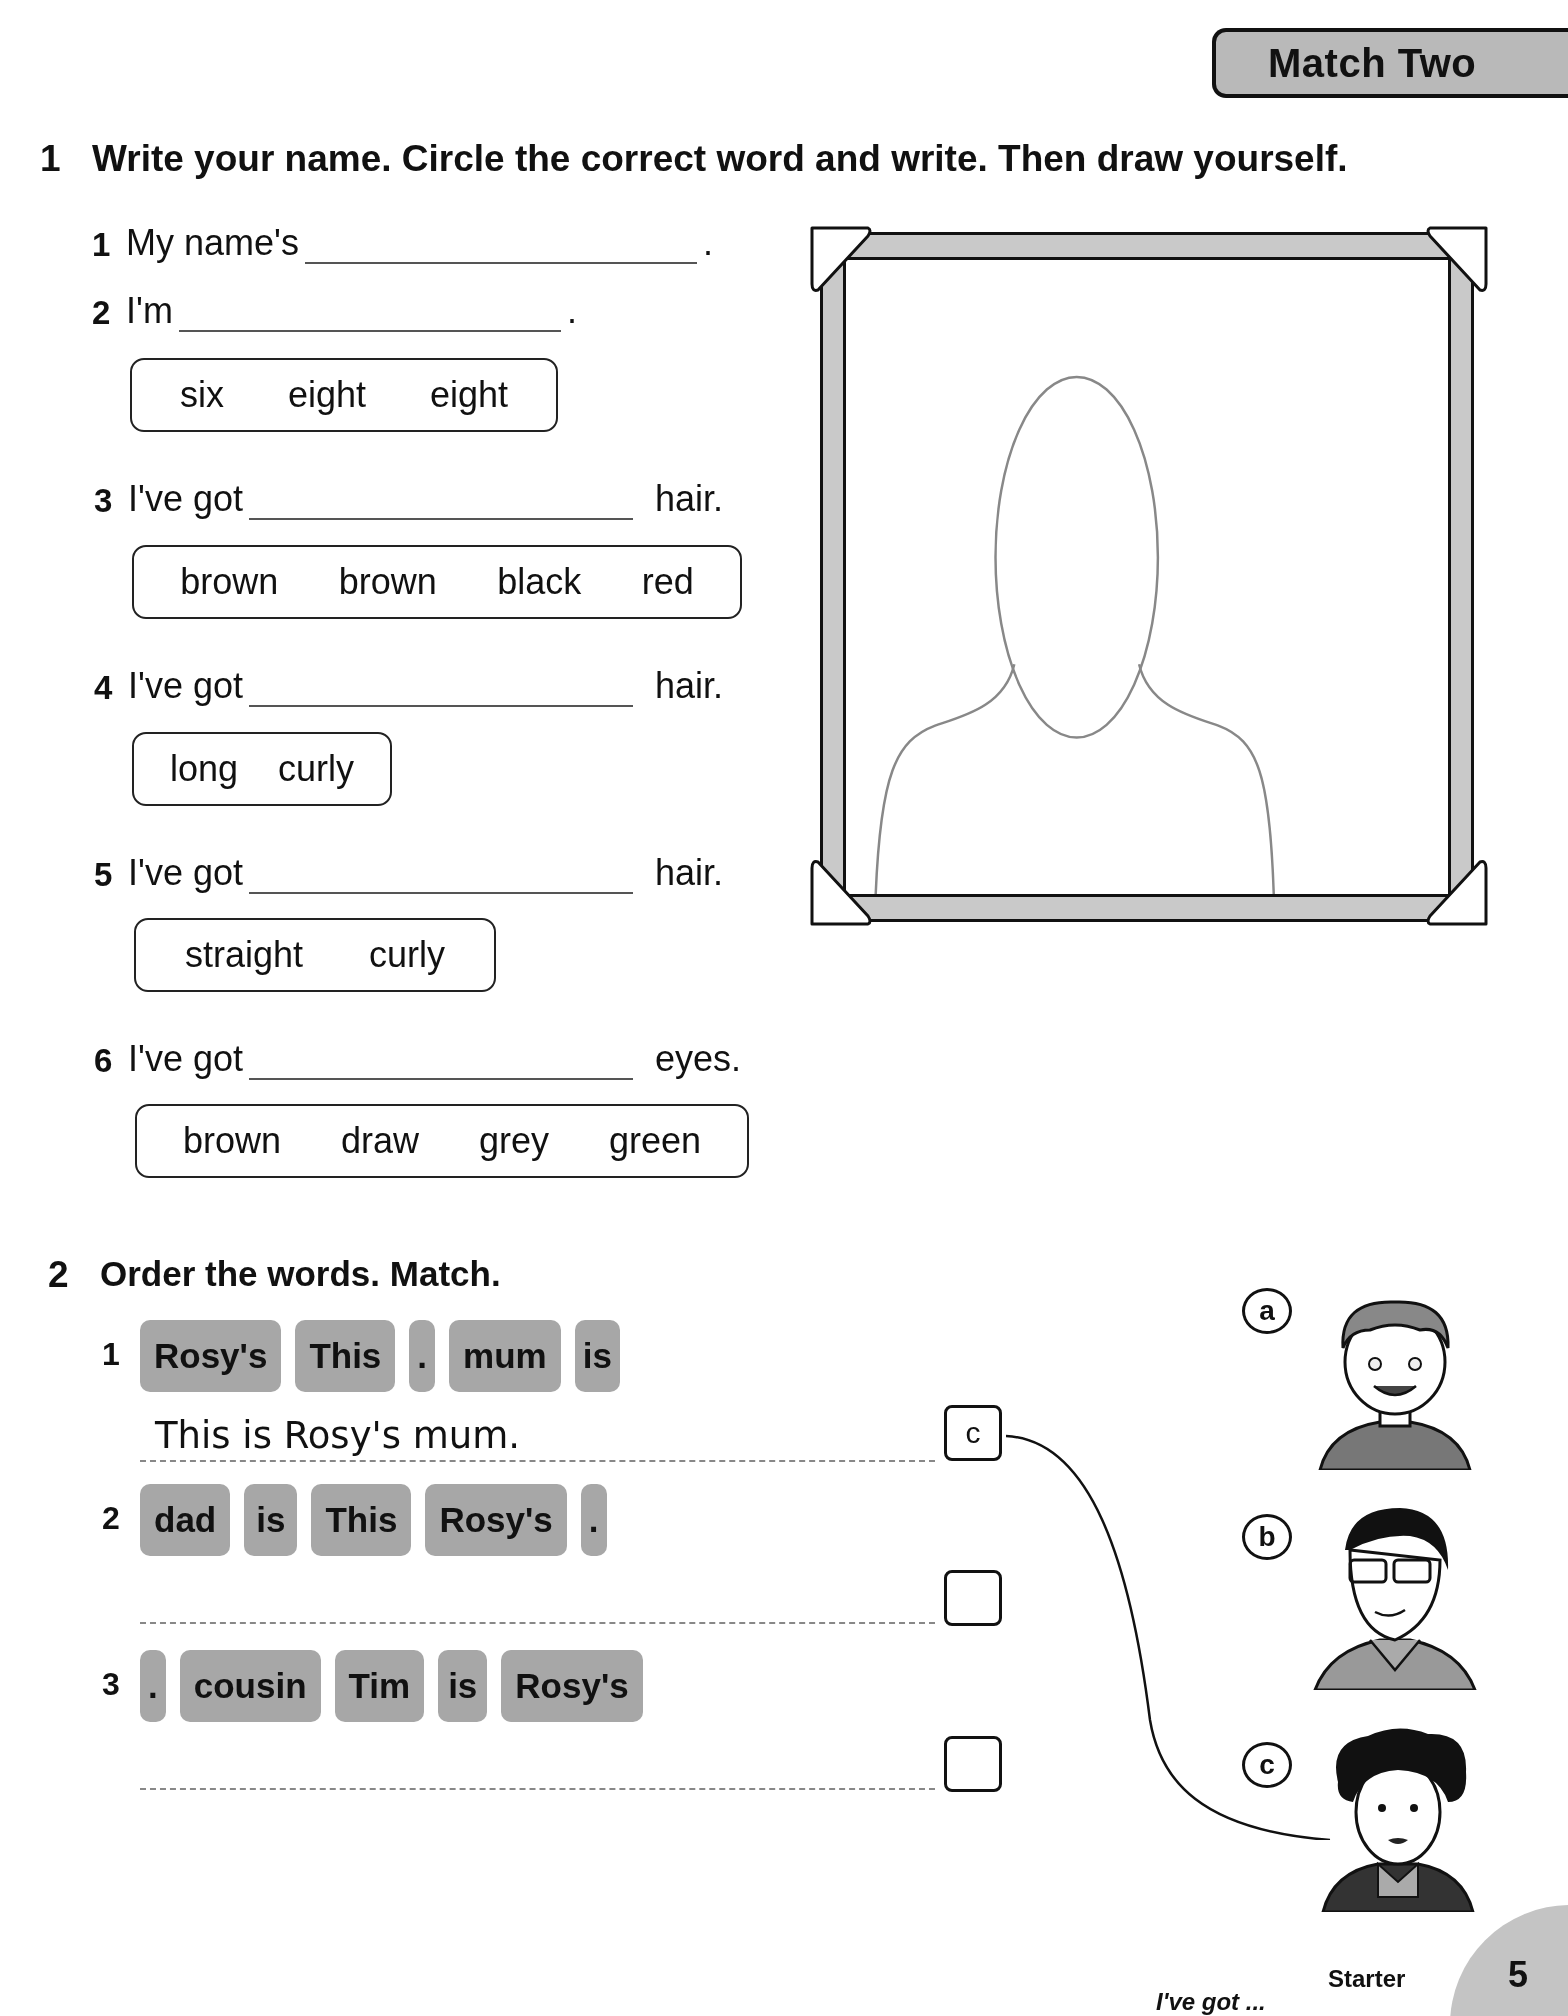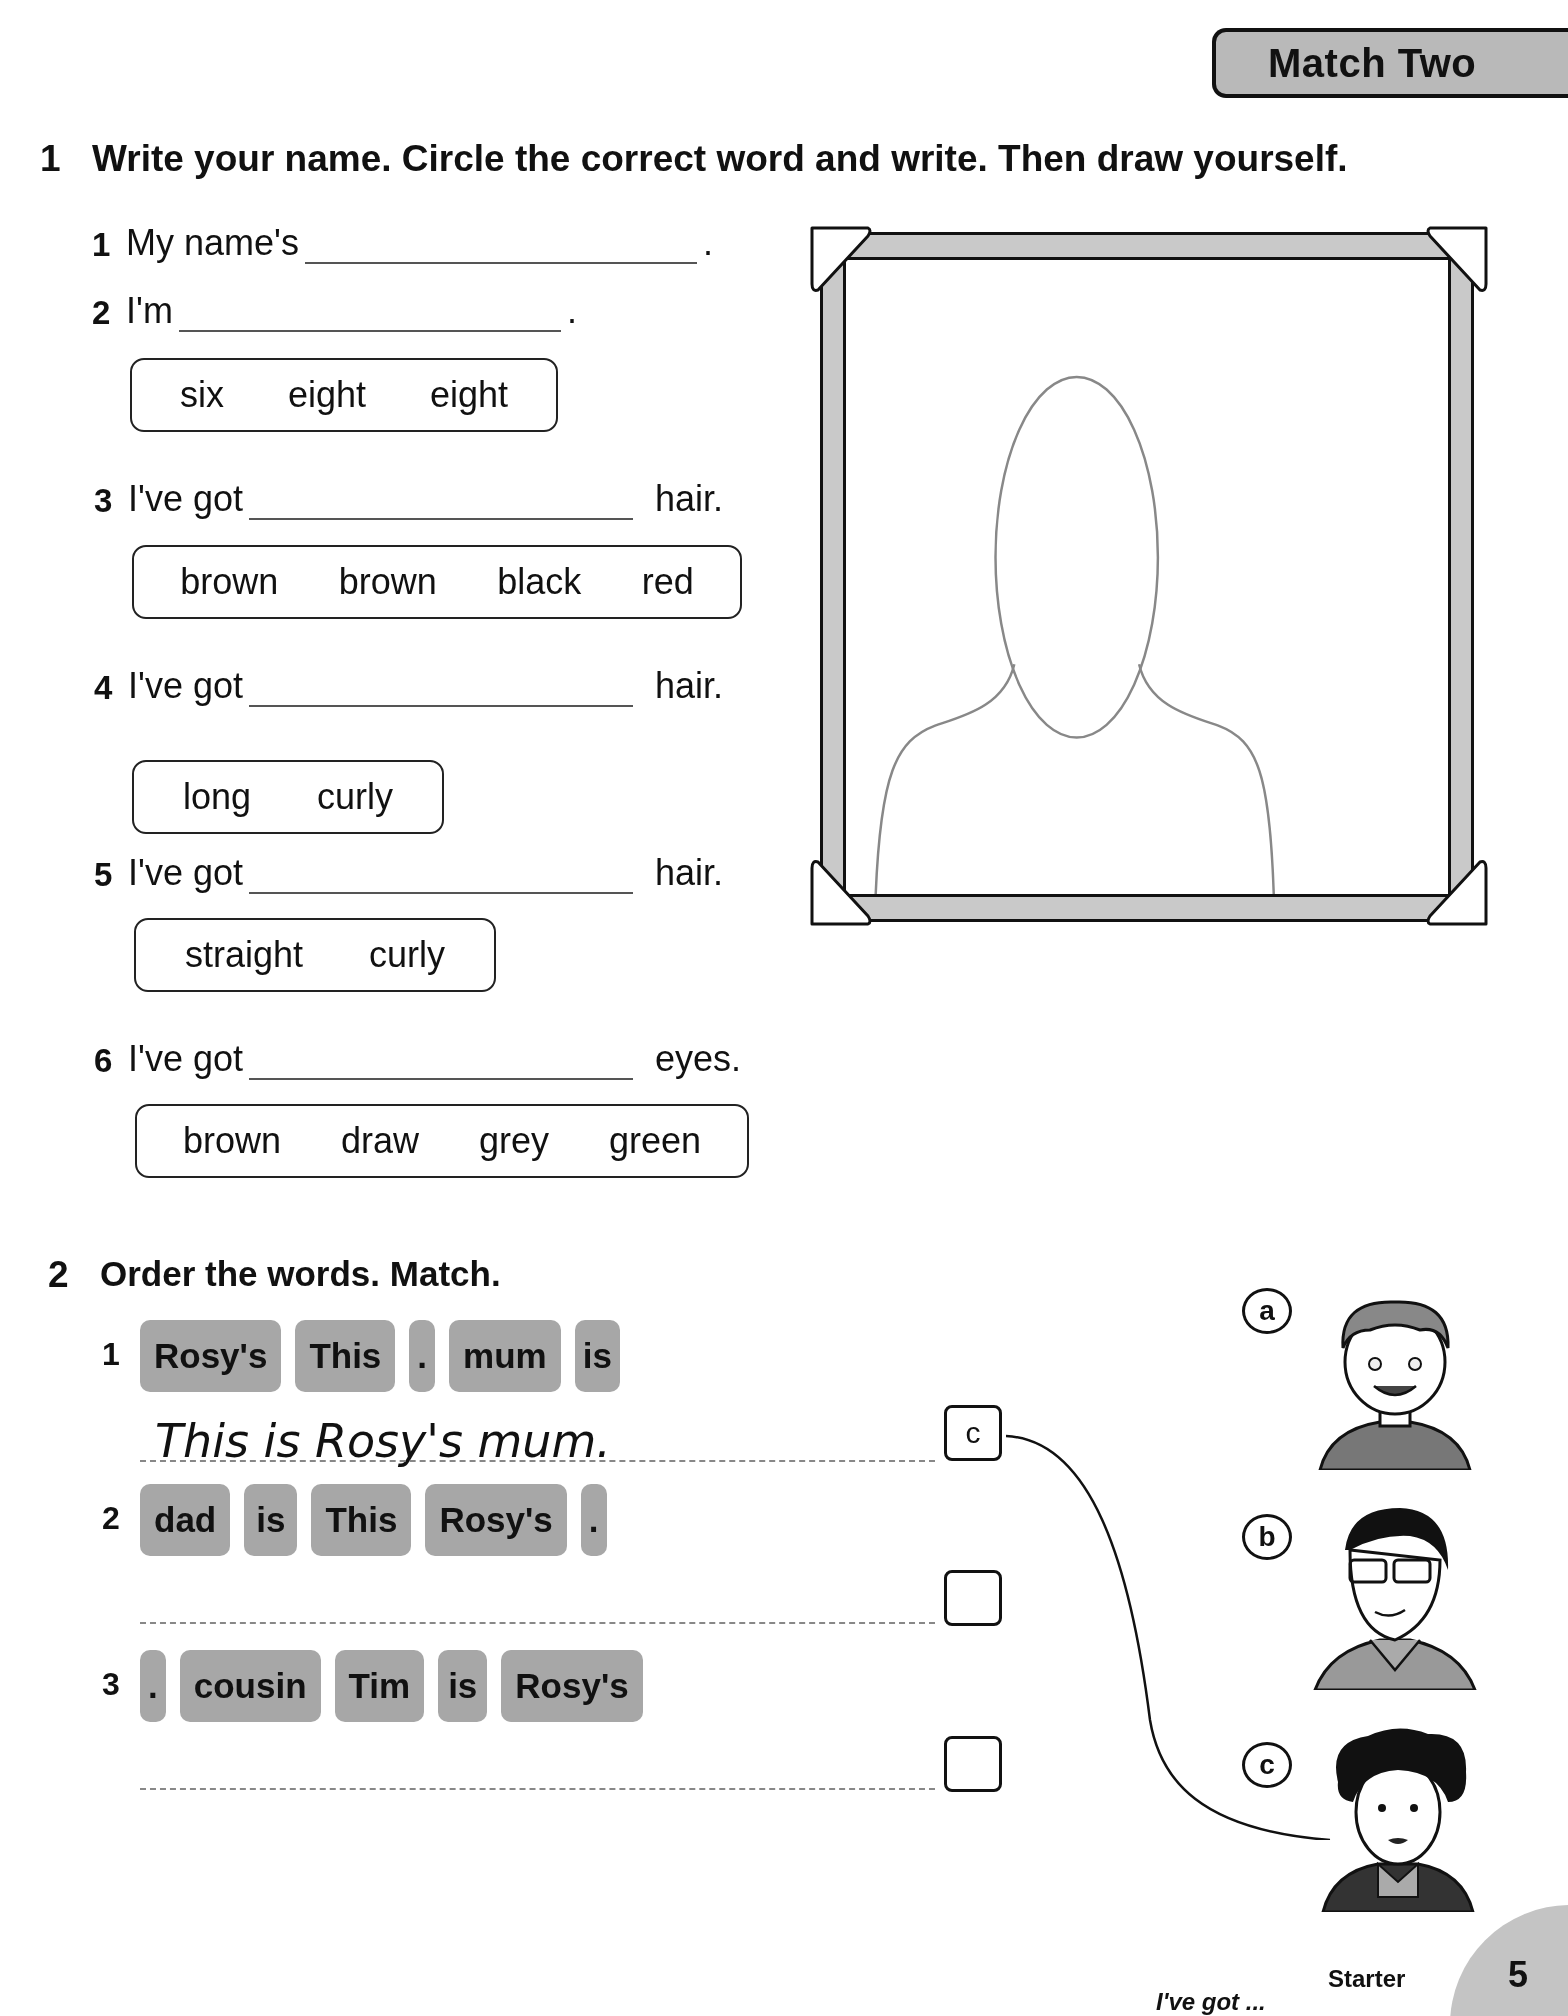--- a/index.html
+++ b/index.html
@@ -44,21 +44,21 @@
 
     
     .tile-row { display: flex; gap: 14px; align-items: center; }
     .tile {
       background: #a7a7a7; border-radius: 10px; height: 72px;
       display: flex; align-items: center; justify-content: center;
       padding: 0 14px; font-size: 35px; font-weight: 600; color: #111;
     }
     .answer-line { border-bottom: 2px dashed #888; height: 2px; }
     .answer-text {
-      font-family: "DejaVu Sans", sans-serif; font-size: 46px; font-weight: 400; font-style: italic;
+      font-family: "DejaVu Sans", sans-serif; font-size: 37px; font-weight: 400;
     }
     .answer-box {
       width: 58px; height: 56px; border: 3px solid #111; border-radius: 8px;
       box-sizing: border-box; display: flex; align-items: center; justify-content: center;
       font-size: 30px; background: #fff;
     }
     .letter-circle {
       width: 50px; height: 46px; border: 3px solid #111; border-radius: 50%;
       box-sizing: border-box; display: flex; align-items: center; justify-content: center;
       font-weight: 700; font-size: 28px; background: #fff;
@@ -112,21 +112,21 @@
   <span>black</span>
   <span>red</span>
 </div>
 
 <div class="abs item-row" style="left:94px; top:665px;">
   <span class="item-num">4</span>
   <span>I've got</span>
   <span class="blank" style="width:384px; margin-right:22px;"></span>
   <span>hair.</span>
 </div>
-<div class="abs word-box" style="left:132px; top:732px; width:312px;margin-top:28px;">
+<div class="abs word-box" style="left:132px; top:732px; width:260px;">
   <span>long</span>
   <span>curly</span>
 </div>
 
 <div class="abs item-row" style="left:94px; top:852px;">
   <span class="item-num">5</span>
   <span>I've got</span>
   <span class="blank" style="width:384px; margin-right:22px;"></span>
   <span>hair.</span>
 </div>

